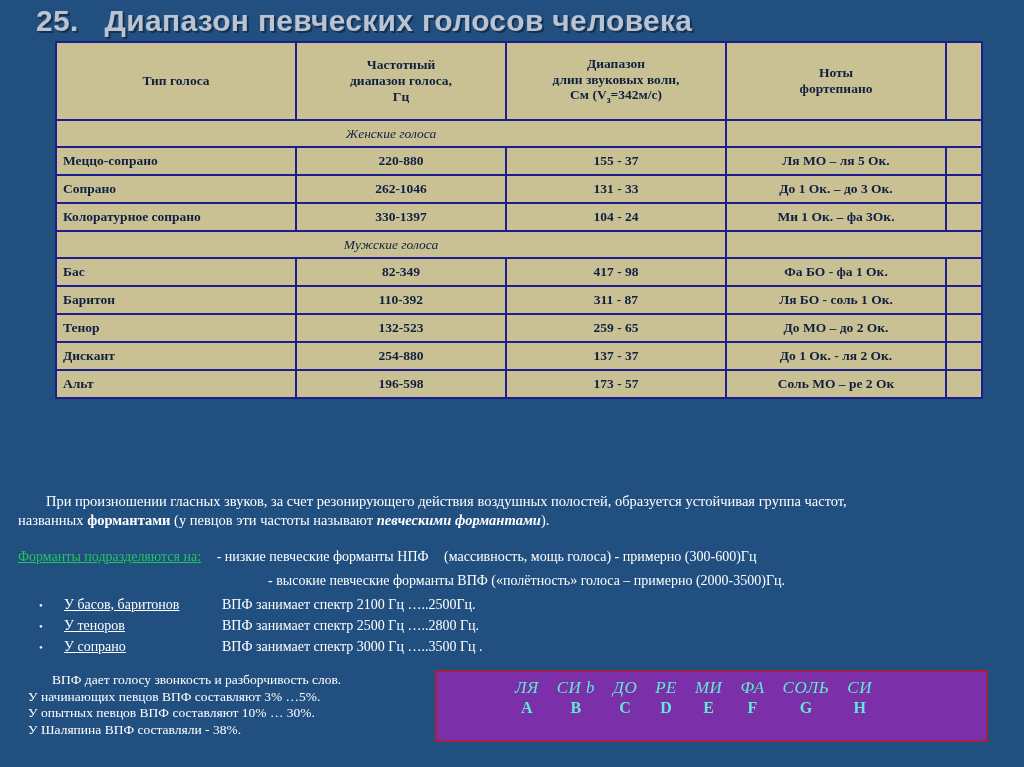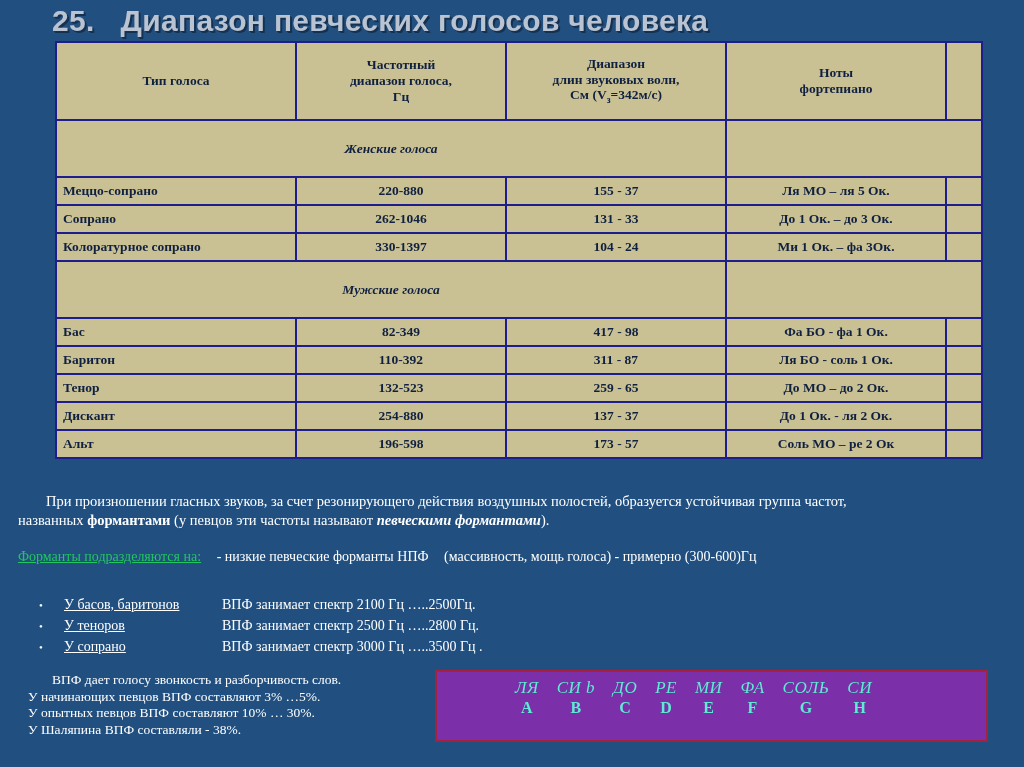--- a/index.html
+++ b/index.html
@@ -11,21 +11,21 @@
     height: 767px;
     background: #215080;
     font-family: "Liberation Serif", "DejaVu Serif", serif;
     overflow: hidden;
     position: relative;
   }
 
   
   #slide-title {
     position: absolute;
-    left: 52px;
+    left: 36px;
     top: 4px;
     width: 900px;
     height: 38px;
     color: #b9c3d2;
     font-family: "Liberation Sans", "DejaVu Sans", sans-serif;
     font-size: 30px;
     font-weight: bold;
     letter-spacing: 0.3px;
     text-shadow: 2px 2px 0 #15314f, 1px 1px 0 #15314f;
     white-space: nowrap;
@@ -68,24 +68,24 @@
     text-align: center;
     height: 72px;
     font-size: 13.5px;
   }
   tr.head-row td.c1cell { vertical-align: middle; }
   .hdr-line { display: block; }
 
   tr.section-row td {
     text-align: center;
     font-style: italic;
-    font-weight: bold;
+    font-weight: normal;
     font-size: 13.5px;
     height: 23px;
-    padding: 16px 6px;
+    padding: 1px 6px;
   }
   tr.section-row td.blank-right {
     border-left: 2px solid #1d1d8e;
   }
 
   tr.data-row td {
     height: 22px;
   }
   td.name-cell { text-align: left; padding-left: 10px; }
   td.num-cell  { text-align: center; }
@@ -308,20 +308,21 @@
 
 <div class="body-text" id="para-1">
   <span class="indent"></span><span>При произношении гласных звуков, за счет резонирующего действия воздушных полостей, образуется устойчивая группа частот,</span><br>
   <span>названных </span><b>формантами</b><span> (у певцов эти частоты называют </span><i>певческими формантами</i><span>).</span>
 </div>
 
 <div class="body-text" id="formant-block">
   <span id="formant-label">Форманты подразделяются на:</span>
   <span class="formant-tail">-  низкие певческие форманты  НПФ</span>
   <span class="formant-tail">(массивность, мощь голоса)  -  примерно (300-600)Гц</span>
+  <span class="formant-line-2">-  высокие певческие форманты  ВПФ  («полётность» голоса – примерно (2000-3500)Гц.</span>
 </div>
 
 <div class="body-text" id="bullet-list">
     <div class="bl-row">
       <span class="bullet">•</span>
       <span class="who">У басов, баритонов</span>
       <span class="rest">ВПФ  занимает спектр  2100 Гц …..2500Гц.</span>
     </div>
     <div class="bl-row">
       <span class="bullet">•</span>

